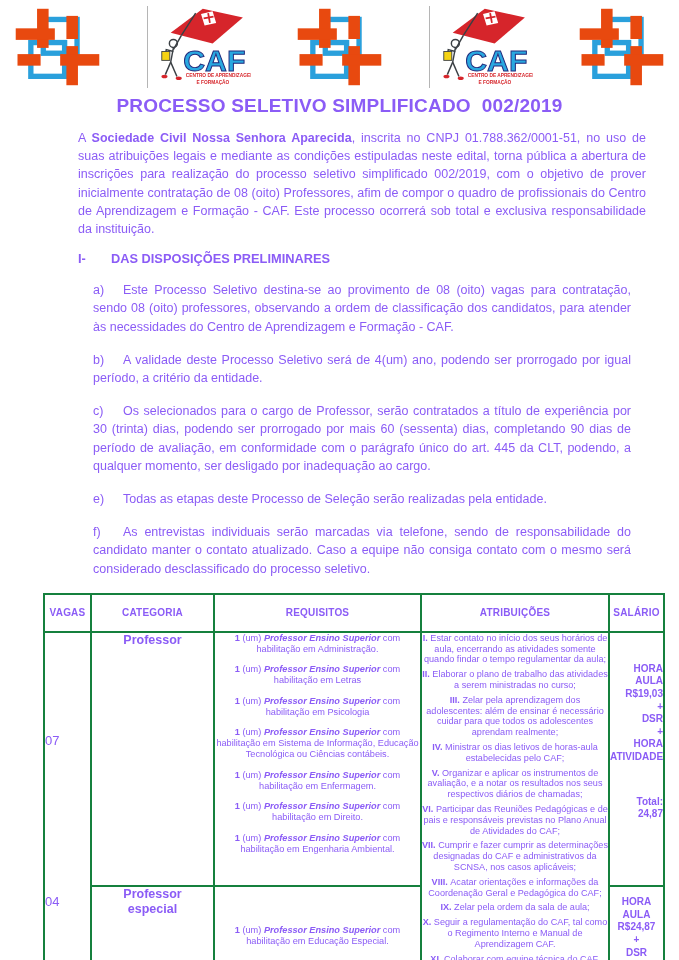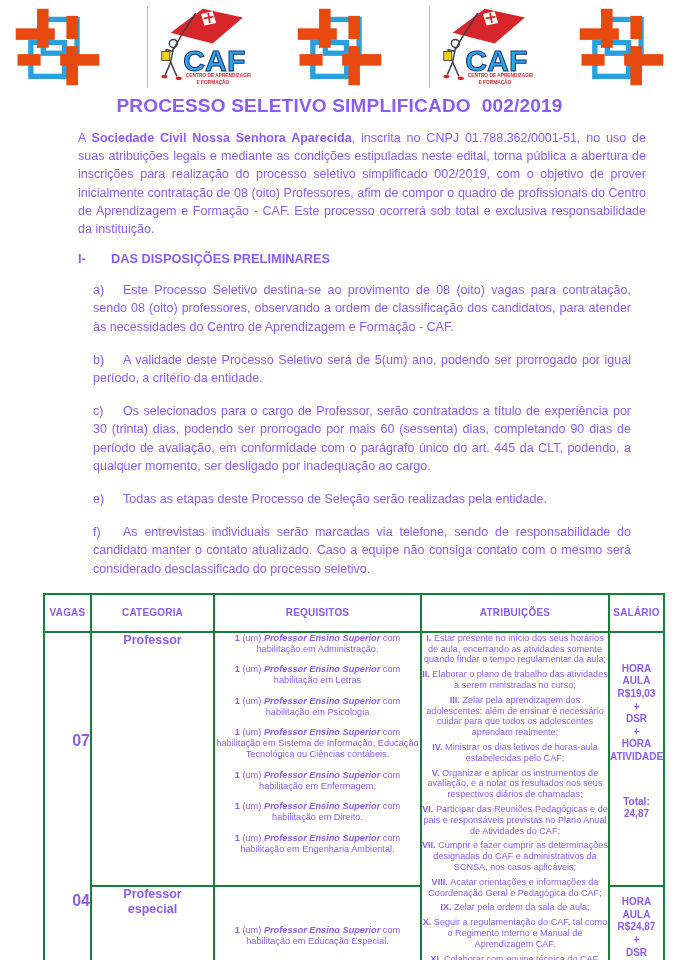--- a/index.html
+++ b/index.html
@@ -24,35 +24,35 @@
   .item .lbl{display:inline-block;width:30px;}
   .sec2{margin-top:20px;margin-bottom:0;}
   
   table.vtable{border-collapse:collapse;table-layout:fixed;margin:12px 0 0 43px;
     width:620px;border:2px solid #2f2f2f;}
   .vtable th,.vtable td{border:2px solid #15803d;padding:0;vertical-align:top;overflow:hidden;}
   .vtable th{height:36px;vertical-align:middle;font-size:10px;font-weight:bold;text-align:center;letter-spacing:.2px;}
   tr.row1 td{height:216px;}
   tr.row2 td{height:105px;}
   .c-vagas{vertical-align:top;}
-  .vblock{display:flex;align-items:center;justify-content:flex-end;font-weight:bold;font-size:16px;}
+  .vblock{display:flex;align-items:center;justify-content:flex-start;font-weight:normal;font-size:13px;}
   .vblock.v1{height:216px;}
   .vblock.v2{height:105px;}
   .c-cat{vertical-align:middle;text-align:center;font-weight:bold;font-size:12.5px;}
   .c-cat span{white-space:pre-line;line-height:15px;}
   .c-req{padding:5px 3px 0 3px;text-align:center;}
   .req{margin:0 0 9px 0;font-size:9.2px;line-height:11.2px;}
   .req .pes{font-weight:bold;font-style:italic;}
   .req b{font-weight:bold;}
   .c-atr{padding:3px 2px 0 2px;text-align:center;}
   .atr{margin:0 0 4px 0;font-size:9.1px;line-height:10.8px;}
   .atr b{font-weight:bold;}
   .c-sal{text-align:center;font-weight:bold;font-size:10px;}
   .sal{white-space:pre-line;line-height:12.6px;}
-  .c-sal.top{padding-top:30px;}
+  .c-sal.top{padding-top:30px;text-align:right;}
   .sal-total{margin-top:32px;line-height:12.6px;}
   .c-sal.mid{vertical-align:middle;}
 </style>
 </head>
 <body>
 
 <div class="page">
 
   <div class="logo-strip">
 
@@ -136,21 +136,21 @@
 
   <h1 class="title">PROCESSO SELETIVO SIMPLIFICADO  002/2019</h1>
 
   <div class="content">
 
     <p class="para"><span>A </span><b>Sociedade Civil Nossa Senhora Aparecida</b><span>, inscrita no CNPJ 01.788.362/0001-51, no uso de suas atribuições legais e mediante as condições estipuladas neste edital, torna pública a abertura de inscrições para realização do processo seletivo simplificado 002/2019, com o objetivo de prover inicialmente contratação de 08 (oito) Professores, afim de compor o quadro de profissionais do Centro de Aprendizagem e Formação - CAF. Este processo ocorrerá sob total e exclusiva responsabilidade da instituição.</span></p>
 
     <p class="sec-head"><span class="lbl">I-</span><span>DAS DISPOSIÇÕES PRELIMINARES</span></p>
 
     <p class="item"><span class="lbl">a)</span><span>Este Processo Seletivo destina-se ao provimento de 08 (oito) vagas para contratação, sendo 08 (oito) professores, observando a ordem de classificação dos candidatos, para atender às necessidades do Centro de Aprendizagem e Formação - CAF.</span></p>
-    <p class="item"><span class="lbl">b)</span><span>A validade deste Processo Seletivo será de 5(um) ano, podendo ser prorrogado por igual período, a critério da entidade.</span></p>
+    <p class="item"><span class="lbl">b)</span><span>A validade deste Processo Seletivo será de 4(um) ano, podendo ser prorrogado por igual período, a critério da entidade.</span></p>
     <p class="item"><span class="lbl">c)</span><span>Os selecionados para o cargo de Professor, serão contratados a título de experiência por 30 (trinta) dias, podendo ser prorrogado por mais 60 (sessenta) dias, completando 90 dias de período de avaliação, em conformidade com o parágrafo único do art. 445 da CLT, podendo, a qualquer momento, ser desligado por inadequação ao cargo.</span></p>
     <p class="item"><span class="lbl">e)</span><span>Todas as etapas deste Processo de Seleção serão realizadas pela entidade.</span></p>
     <p class="item"><span class="lbl">f)</span><span>As entrevistas individuais serão marcadas via telefone, sendo de responsabilidade do candidato manter o contato atualizado. Caso a equipe não consiga contato com o mesmo será considerado desclassificado do processo seletivo.</span></p>
 
   </div>
 
   <table class="vtable">
     <colgroup>
       <col style="width:47px">
         <col style="width:123px">
@@ -179,21 +179,21 @@
       <td class="c-req">
         <p class="req"><b>1</b><span> (um) </span><span class="pes">Professor Ensino Superior</span><span> com habilitação em Administração.</span></p>
         <p class="req"><b>1</b><span> (um) </span><span class="pes">Professor Ensino Superior</span><span> com habilitação em Letras</span></p>
         <p class="req"><b>1</b><span> (um) </span><span class="pes">Professor Ensino Superior</span><span> com habilitação em Psicologia</span></p>
         <p class="req"><b>1</b><span> (um) </span><span class="pes">Professor Ensino Superior</span><span> com habilitação em Sistema de Informação, Educação Tecnológica ou Ciências contábeis.</span></p>
         <p class="req"><b>1</b><span> (um) </span><span class="pes">Professor Ensino Superior</span><span> com habilitação em Enfermagem.</span></p>
         <p class="req"><b>1</b><span> (um) </span><span class="pes">Professor Ensino Superior</span><span> com habilitação em Direito.</span></p>
         <p class="req"><b>1</b><span> (um) </span><span class="pes">Professor Ensino Superior</span><span> com habilitação em Engenharia Ambiental.</span></p>
       </td>
       <td rowspan="2" class="c-atr">
-        <p class="atr"><b>I. </b><span>Estar presente no início dos seus horários de aula, encerrando as atividades somente quando findar o tempo regulamentar da aula;</span></p>
+        <p class="atr"><b>I. </b><span>Estar contato no início dos seus horários de aula, encerrando as atividades somente quando findar o tempo regulamentar da aula;</span></p>
         <p class="atr"><b>II. </b><span>Elaborar o plano de trabalho das atividades a serem ministradas no curso;</span></p>
         <p class="atr"><b>III. </b><span>Zelar pela aprendizagem dos adolescentes: além de ensinar é necessário cuidar para que todos os adolescentes aprendam realmente;</span></p>
         <p class="atr"><b>IV. </b><span>Ministrar os dias letivos de horas-aula estabelecidas pelo CAF;</span></p>
         <p class="atr"><b>V. </b><span>Organizar e aplicar os instrumentos de avaliação, e a notar os resultados nos seus respectivos diários de chamadas;</span></p>
         <p class="atr"><b>VI. </b><span>Participar das Reuniões Pedagógicas e de pais e responsáveis previstas no Plano Anual de Atividades do CAF;</span></p>
         <p class="atr"><b>VII. </b><span>Cumprir e fazer cumprir as determinações designadas do CAF e administrativos da SCNSA, nos casos aplicáveis;</span></p>
         <p class="atr"><b>VIII. </b><span>Acatar orientações e informações da Coordenação Geral e Pedagógica do CAF;</span></p>
         <p class="atr"><b>IX. </b><span>Zelar pela ordem da sala de aula;</span></p>
         <p class="atr"><b>X. </b><span>Seguir a regulamentação do CAF, tal como o Regimento Interno e Manual de Aprendizagem CAF.</span></p>
         <p class="atr"><b>XI. </b><span>Colaborar com equipe técnica do CAF.</span></p>

